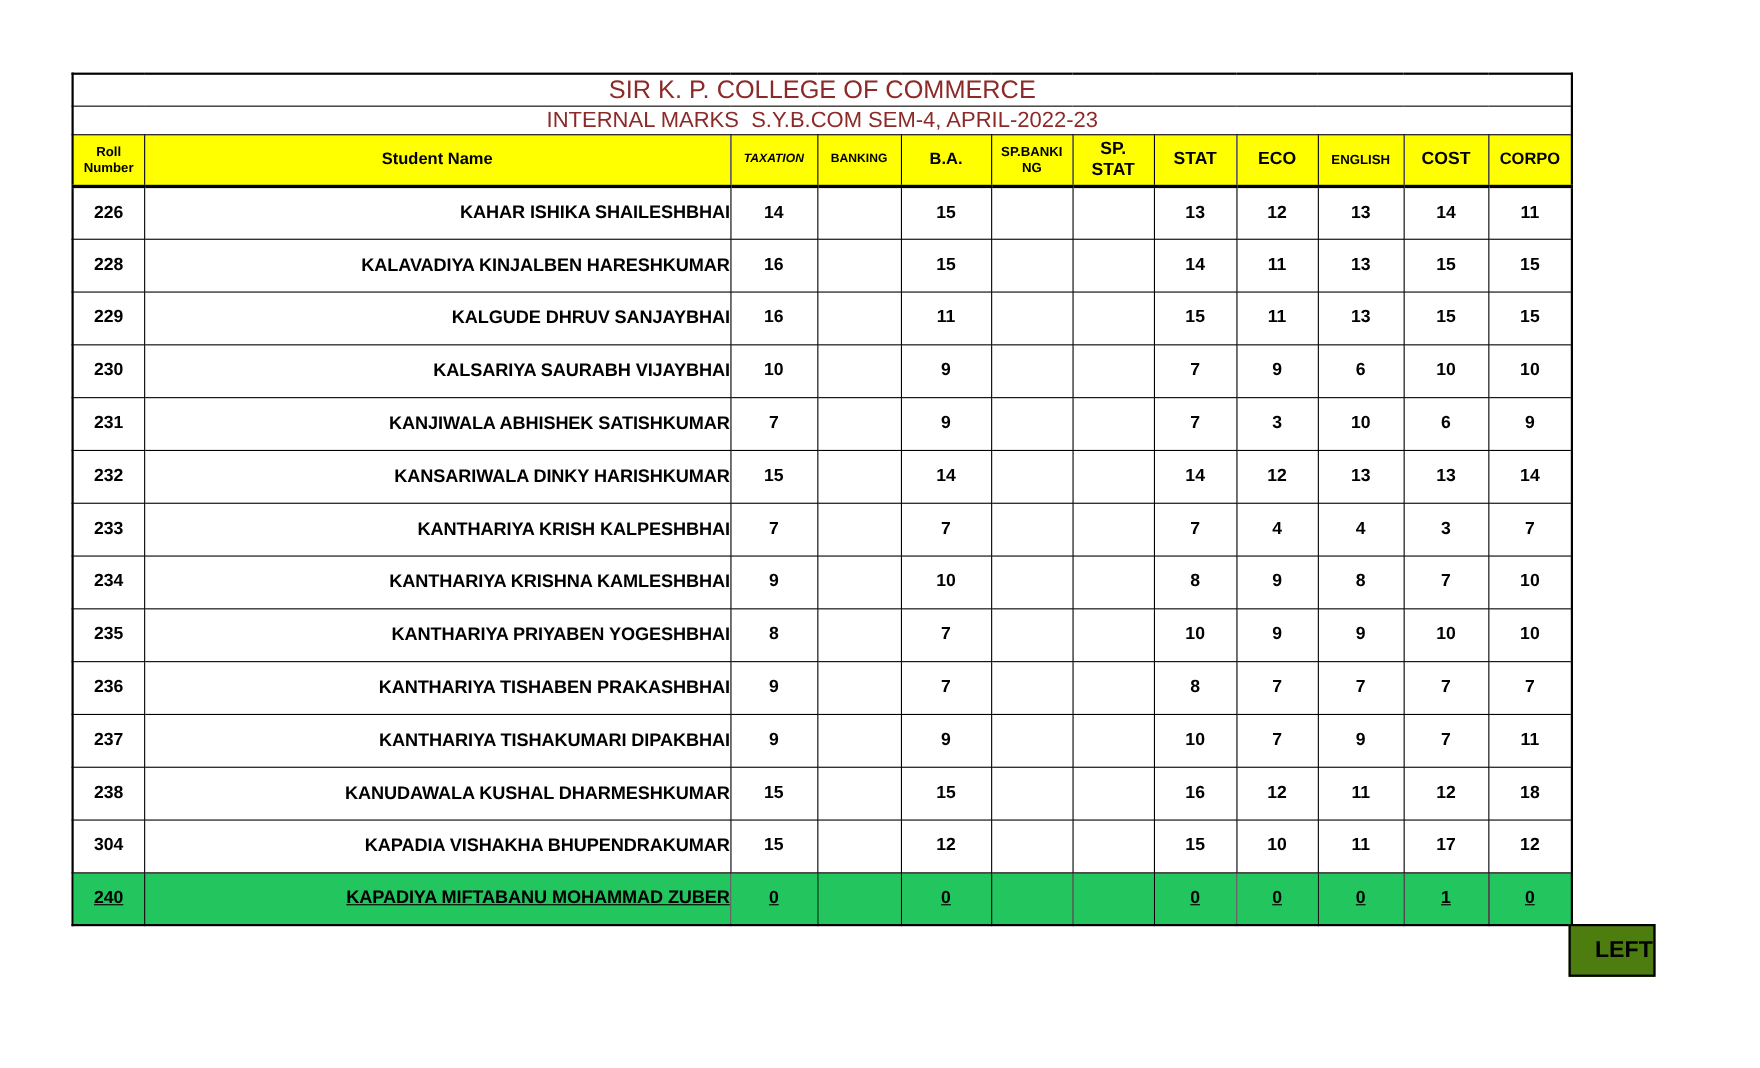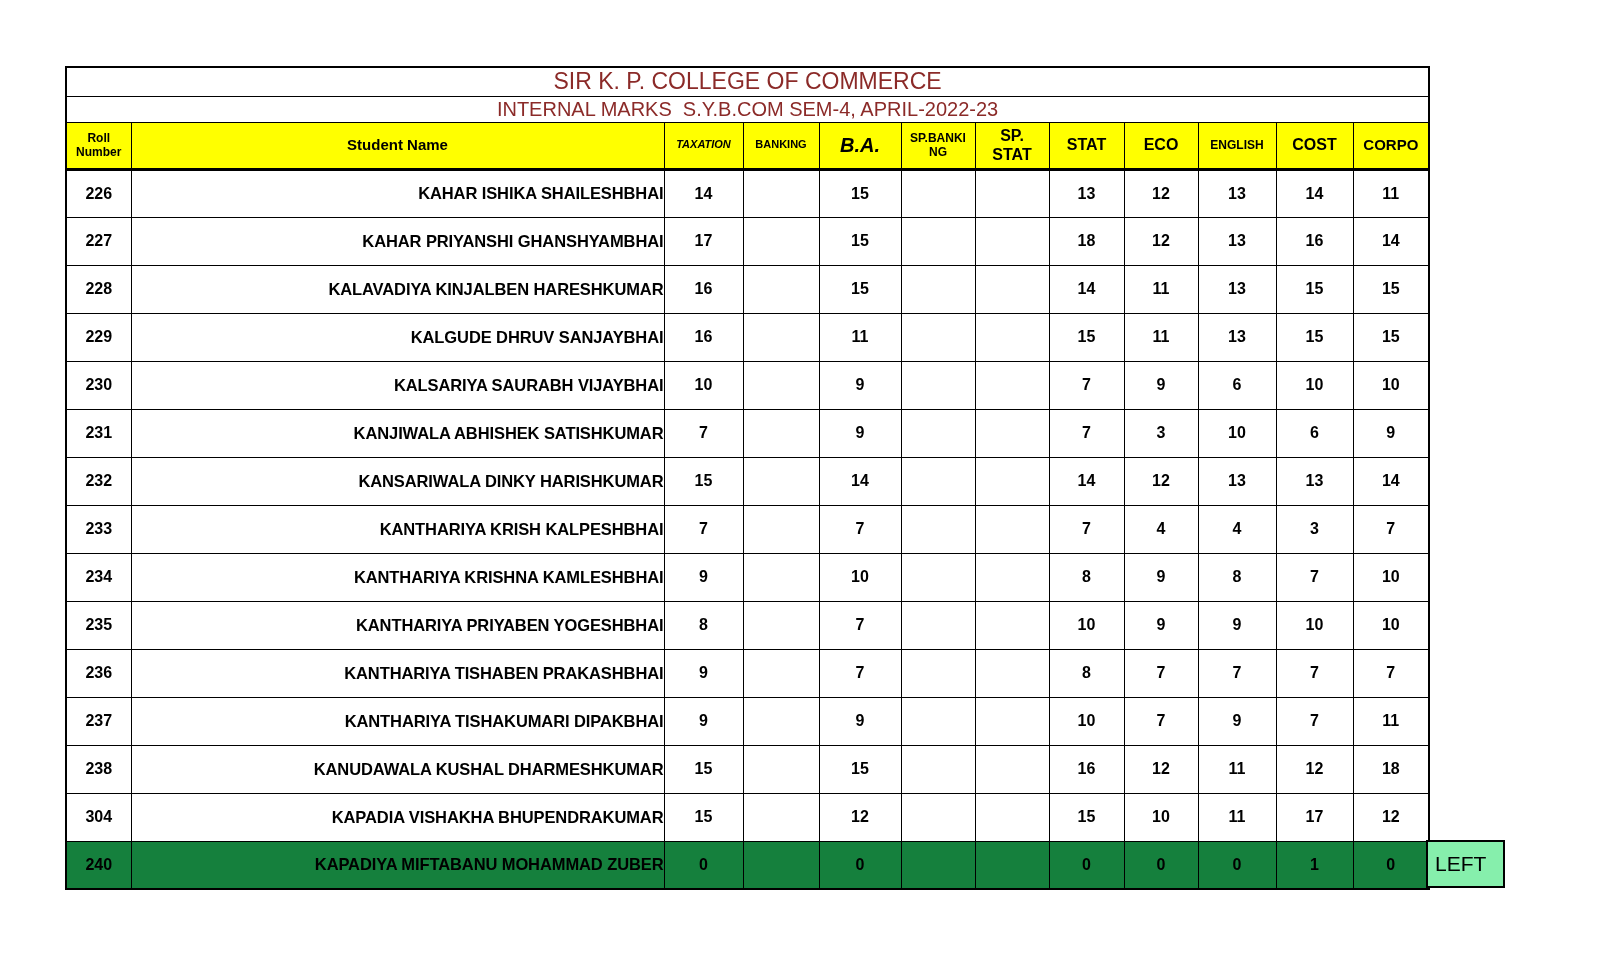--- a/index.html
+++ b/index.html
@@ -54,21 +54,21 @@
     text-align: center;
     vertical-align: middle;
     white-space: pre-line;
     line-height: 1.2;
     border-bottom: 3px solid #000;
   }
   tr.header-row th:nth-child(1)  { font-size: 12px; }
   tr.header-row th:nth-child(2)  { font-size: 15px; text-align: center; }
   tr.header-row th:nth-child(3)  { font-size: 11px; font-style: italic; }
   tr.header-row th:nth-child(4)  { font-size: 11px; }
-  tr.header-row th:nth-child(5)  { font-size: 20px; font-style: italic; }
+  tr.header-row th:nth-child(5)  { font-size: 15px; }
   tr.header-row th:nth-child(6)  { font-size: 12px; }
   tr.header-row th:nth-child(7)  { font-size: 16px; }
   tr.header-row th:nth-child(8)  { font-size: 16px; }
   tr.header-row th:nth-child(9)  { font-size: 16px; }
   tr.header-row th:nth-child(10) { font-size: 12px; }
   tr.header-row th:nth-child(11) { font-size: 16px; }
   tr.header-row th:nth-child(12) { font-size: 15px; }
   tbody tr.data-row { height: 48px; }
   tbody tr.data-row td {
     font-weight: bold;
@@ -79,35 +79,36 @@
     background: #ffffff;
   }
   tbody tr.data-row td.name {
     text-align: right;
     padding-left: 7px;
     font-size: 16.5px;
     letter-spacing: -0.1px;
     white-space: nowrap;
   }
   tbody tr.data-row.highlight td {
-    background: #15803d;
+    background: #22c55e;
+    text-decoration: underline;
   }
   .left-badge {
     position: absolute;
     left: 1361px;
     top: 774px;
     width: 79px;
     height: 48px;
     box-sizing: border-box;
-    background: #86efac;
+    background: #4d7c0f;
     border: 2.5px solid #000;
     display: flex;
     align-items: center;
-    padding-left: 7px;
-    font-weight: normal;
+    padding-left: 22px;
+    font-weight: bold;
     font-size: 21px;
     color: #000;
   }
 </style>
 </head>
 <body>
 
 <div class="sheet">
   <table class="marks-table">
     <colgroup>
@@ -158,34 +159,20 @@
           <td class="mark">15</td>
           <td class="mark"></td>
           <td class="mark"></td>
           <td class="mark">13</td>
           <td class="mark">12</td>
           <td class="mark">13</td>
           <td class="mark">14</td>
           <td class="mark">11</td>
         </tr>
         <tr class="data-row">
-          <td class="roll">227</td>
-          <td class="name">KAHAR PRIYANSHI GHANSHYAMBHAI</td>
-          <td class="mark">17</td>
-          <td class="mark"></td>
-          <td class="mark">15</td>
-          <td class="mark"></td>
-          <td class="mark"></td>
-          <td class="mark">18</td>
-          <td class="mark">12</td>
-          <td class="mark">13</td>
-          <td class="mark">16</td>
-          <td class="mark">14</td>
-        </tr>
-        <tr class="data-row">
           <td class="roll">228</td>
           <td class="name">KALAVADIYA KINJALBEN HARESHKUMAR</td>
           <td class="mark">16</td>
           <td class="mark"></td>
           <td class="mark">15</td>
           <td class="mark"></td>
           <td class="mark"></td>
           <td class="mark">14</td>
           <td class="mark">11</td>
           <td class="mark">13</td>

